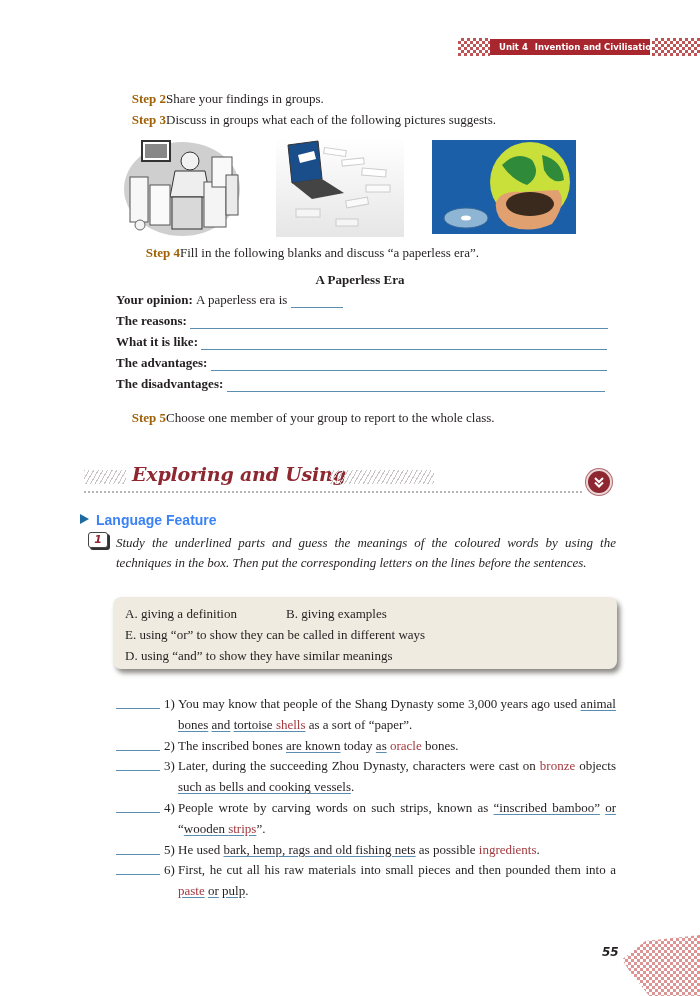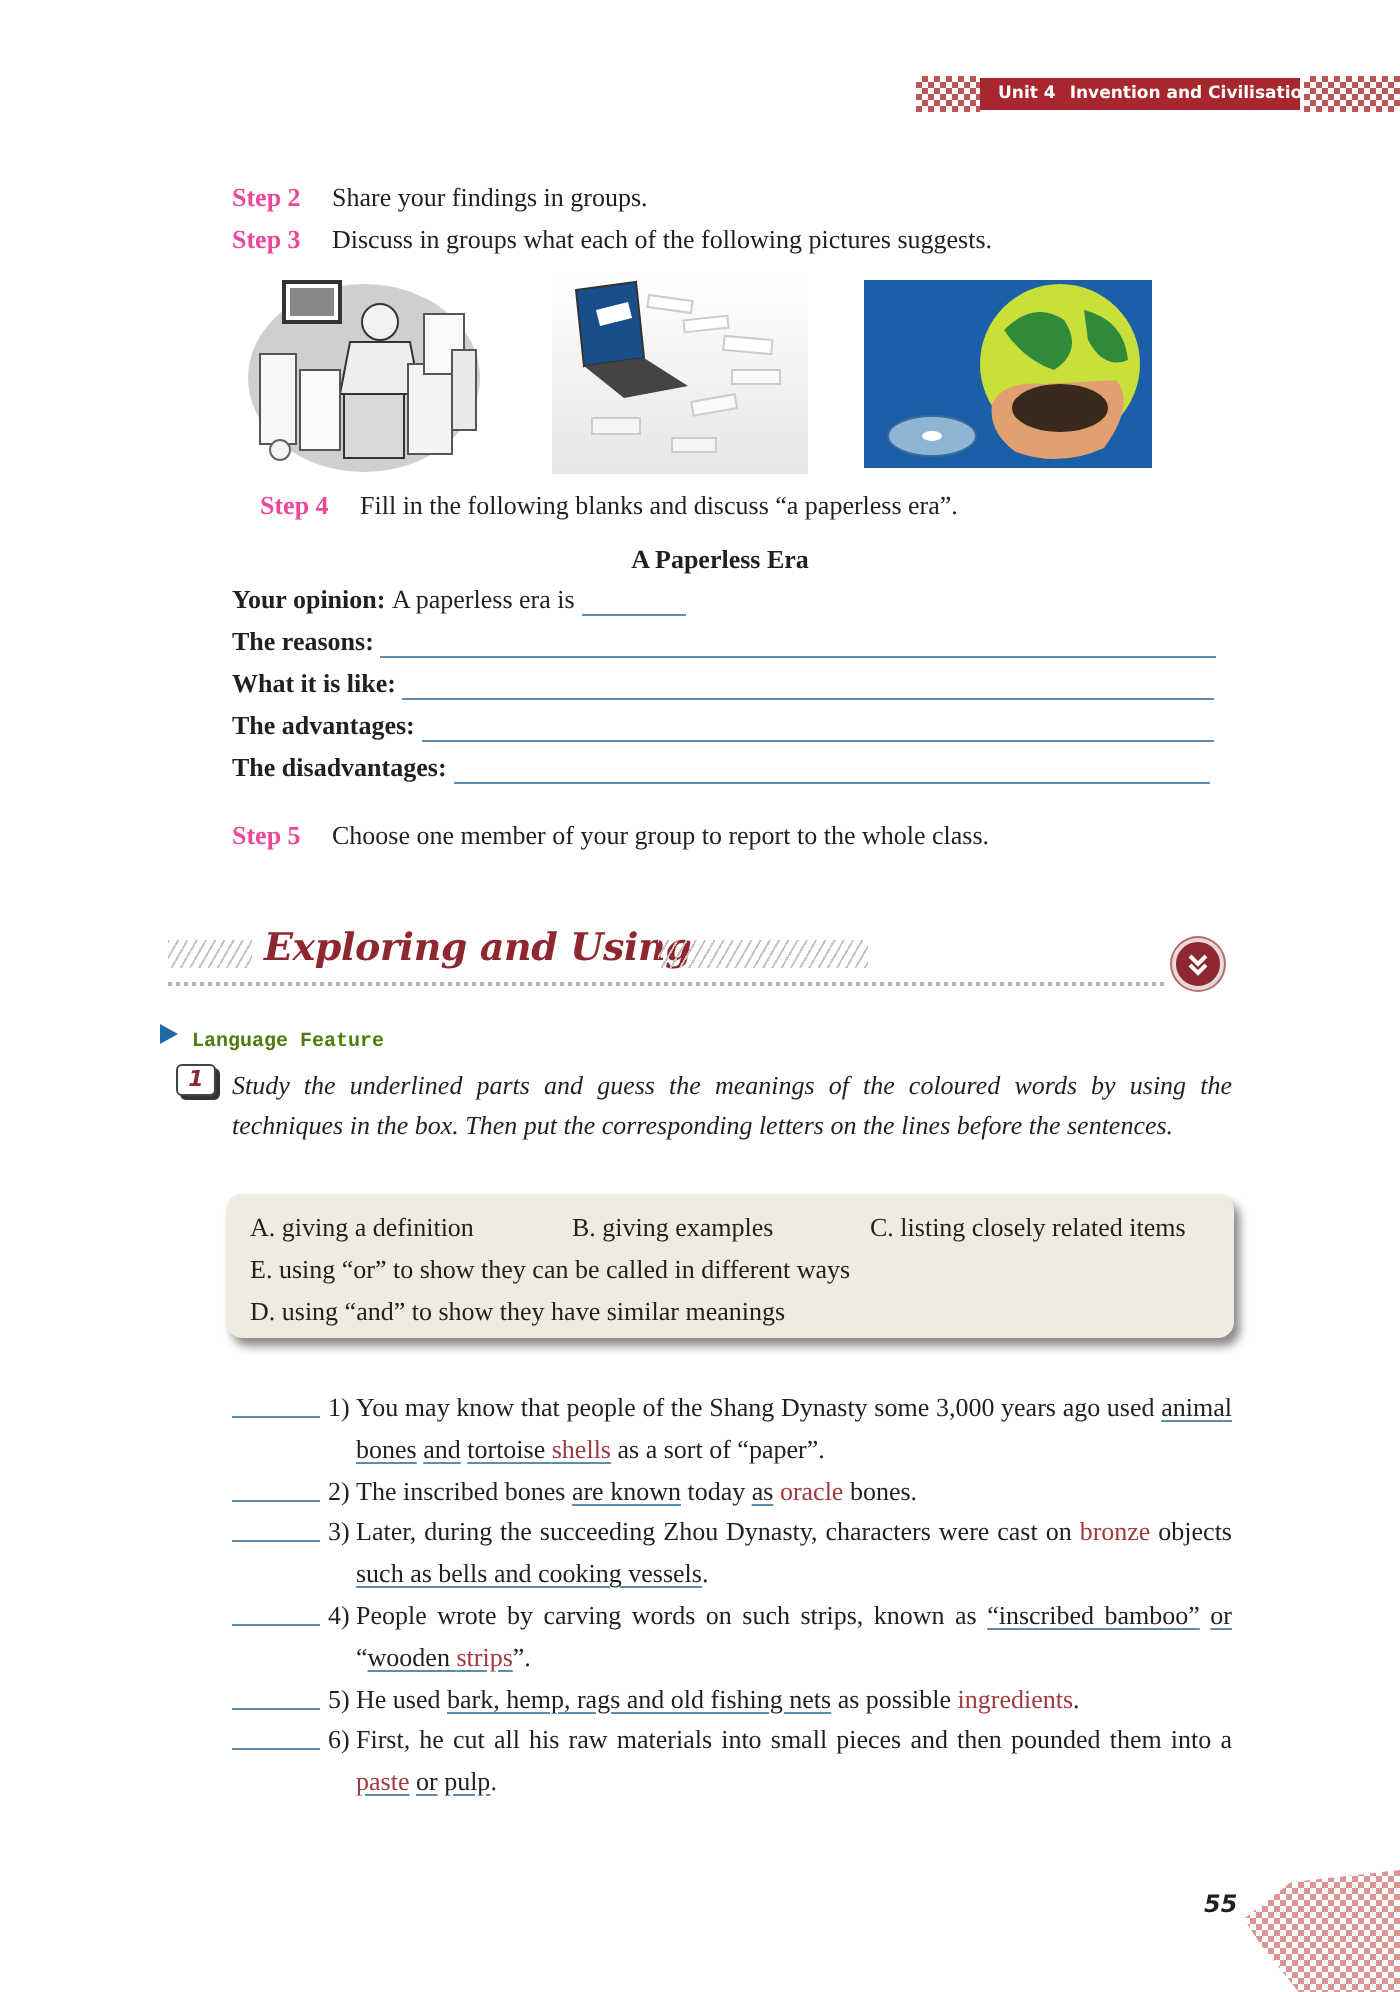--- a/index.html
+++ b/index.html
@@ -16,21 +16,21 @@
   .unit-band .label { position: absolute; left: 32px; top: 1px; height: 16px; width: 160px; background: #a8262d;
     color: #fff; font-family: "DejaVu Sans", sans-serif; font-size: 8.5px; font-weight: bold; line-height: 16px; padding-left: 9px; white-space: nowrap; }
   .unit-band .label .num { margin-right: 7px; }
   .unit-band .checker-right { position: absolute; left: 194px; top: 0; width: 48px; height: 18px;
     background-image:
       linear-gradient(45deg, #b5373a 25%, transparent 25%, transparent 75%, #b5373a 75%),
       linear-gradient(45deg, #b5373a 25%, transparent 25%, transparent 75%, #b5373a 75%);
     background-size: 6px 6px; background-position: 0 0, 3px 3px; opacity: .85; }
 
   .step { position: absolute; left: 116px; font-size: 13px; white-space: nowrap; }
-  .step .step-label { color: #ec4899; font-weight: bold; display: inline-block; width: 50px; }
+  .step .step-label { color: #a16207; font-weight: bold; display: inline-block; width: 50px; text-align: right; }
 
   .pics { position: absolute; top: 137px; left: 118px; width: 470px; height: 100px; }
   .pic { position: absolute; top: 0; height: 100px; }
   .pic1 { left: 2px; width: 128px; }
   .pic2 { left: 158px; width: 128px; }
   .pic3 { left: 314px; width: 144px; top: 3px; height: 94px; }
 
   .center-title { position: absolute; top: 272px; left: 0; width: 700px; text-align: center; font-weight: bold; font-size: 13px; padding-left: 20px; }
 
   .fill-line { position: absolute; left: 116px; font-size: 13px; white-space: nowrap; display: flex; align-items: flex-end; }
@@ -39,21 +39,21 @@
 
   .section-header { position: absolute; top: 462px; left: 84px; width: 530px; height: 40px; }
   .hatch { position: absolute; top: 8px; height: 14px;
     background: repeating-linear-gradient(120deg, #c9c4c4 0 1px, transparent 1px 4px); }
   .hatch.left { left: 0; width: 42px; }
   .hatch.right { left: 245px; width: 105px; }
   .section-title { position: absolute; left: 48px; top: 1px; font-family: "DejaVu Serif", serif; font-style: italic; font-weight: bold; font-size: 19px; color: #8e2730; letter-spacing: -0.2px; }
   .dots { position: absolute; left: 0; top: 29px; width: 498px; border-bottom: 2.5px dotted #b9b4b4; }
   .circle-btn { position: absolute; left: 502px; top: 7px; width: 26px; height: 26px; border-radius: 50%; background: #8e2730; border: 2px solid #e8d9d9; box-shadow: 0 0 0 1px #b36a70; display: flex; align-items: center; justify-content: center; }
 
-  .lang-feature { position: absolute; top: 512px; left: 80px; font-family: Liberation Mono, monospace; font-weight: bold; font-size: 10px; color: #4d7c0f; }
+  .lang-feature { position: absolute; top: 512px; left: 80px; font-family: Liberation Sans, sans-serif; font-weight: bold; font-size: 14px; color: #3b82f6; }
   .lang-feature .tri { display: inline-block; width: 0; height: 0; border-top: 5px solid transparent; border-bottom: 5px solid transparent; border-left: 9px solid #1f6aa0; margin-right: 7px; vertical-align: 1px; }
 
   .num-badge { position: absolute; top: 532px; left: 88px; width: 20px; height: 16px; border: 1.5px solid #444; border-radius: 3px; box-shadow: 2px 2px 0 #333; background: #fff; font-family: "DejaVu Sans", sans-serif; font-style: italic; font-weight: bold; font-size: 11px; color: #8e2730; text-align: center; line-height: 13px; }
 
   .instruction { position: absolute; top: 533px; left: 116px; width: 500px; font-style: italic; font-size: 13px; line-height: 19.5px; text-align: justify; color: #231f20; }
 
   .technique-box { position: absolute; top: 597px; left: 113px; width: 504px; height: 72px; background: #efebe0; border-radius: 8px; box-shadow: 3px 4px 5px #8c8a86; padding: 6px 0 0 12px; font-size: 13px; line-height: 21px; }
   .technique-box .row { white-space: nowrap; position: relative; height: 21px; }
   .technique-box .row span { position: absolute; top: 0; }
 
@@ -182,21 +182,20 @@
 </div>
 
 <div class="num-badge">1</div>
 
 <div class="instruction">Study the underlined parts and guess the meanings of the coloured words by using the techniques in the box. Then put the corresponding letters on the lines before the sentences.</div>
 
 <div class="technique-box">
   <div class="row">
     <span style="left:0;">A. giving a definition</span>
     <span style="left:161px;">B. giving examples</span>
-    <span style="left:310px;">C. listing closely related items</span>
   </div>
   <div class="row">
     <span style="left:0;">E. using “or” to show they can be called in different ways</span>
   </div>
   <div class="row">
     <span style="left:0;">D. using “and” to show they have similar meanings</span>
   </div>
 </div>
 
 <div class="exercise" style="top:694px;">

